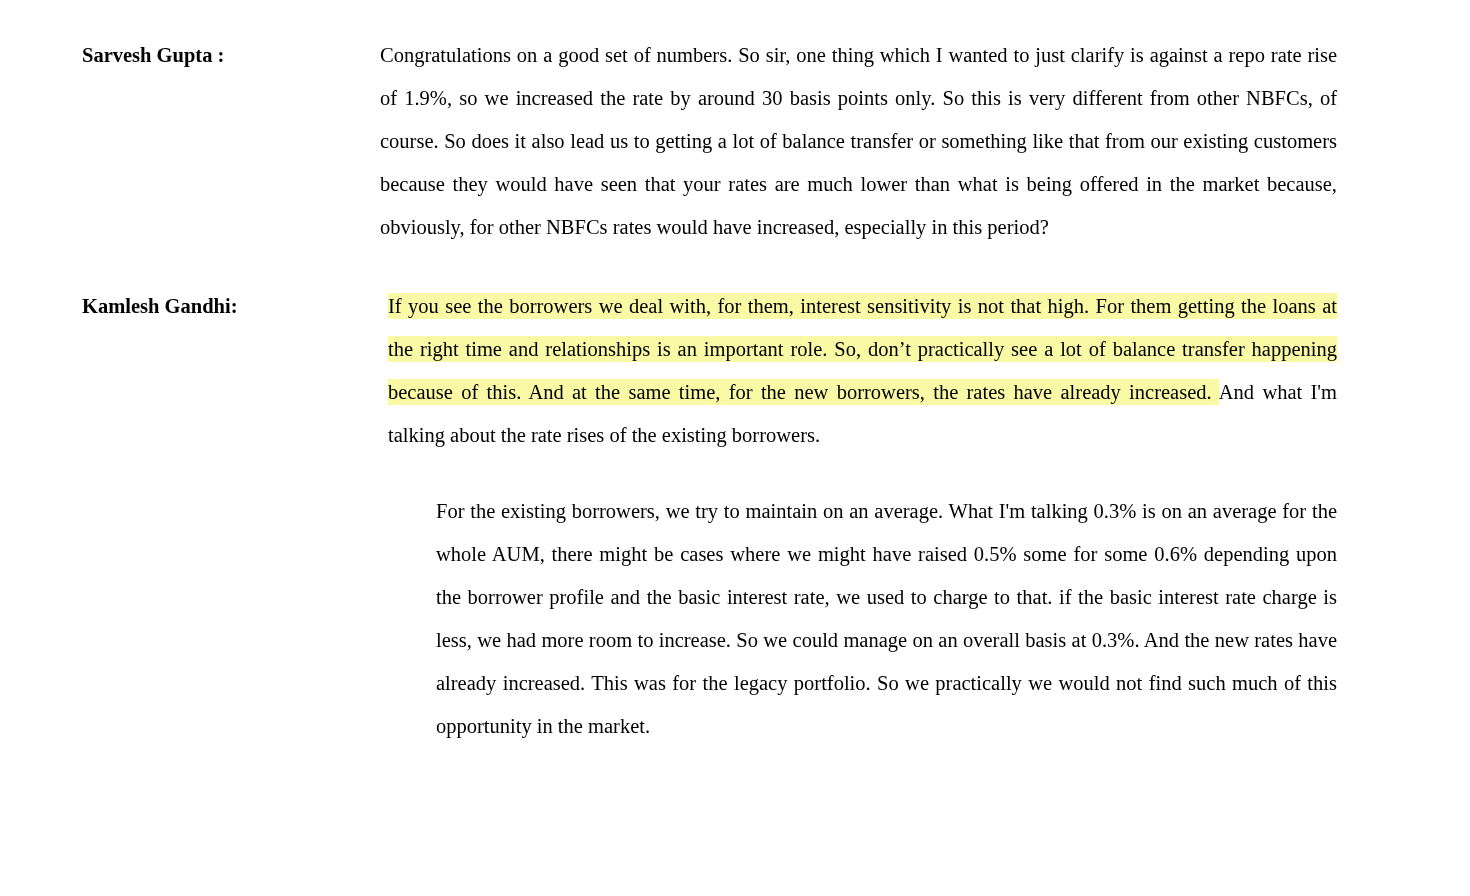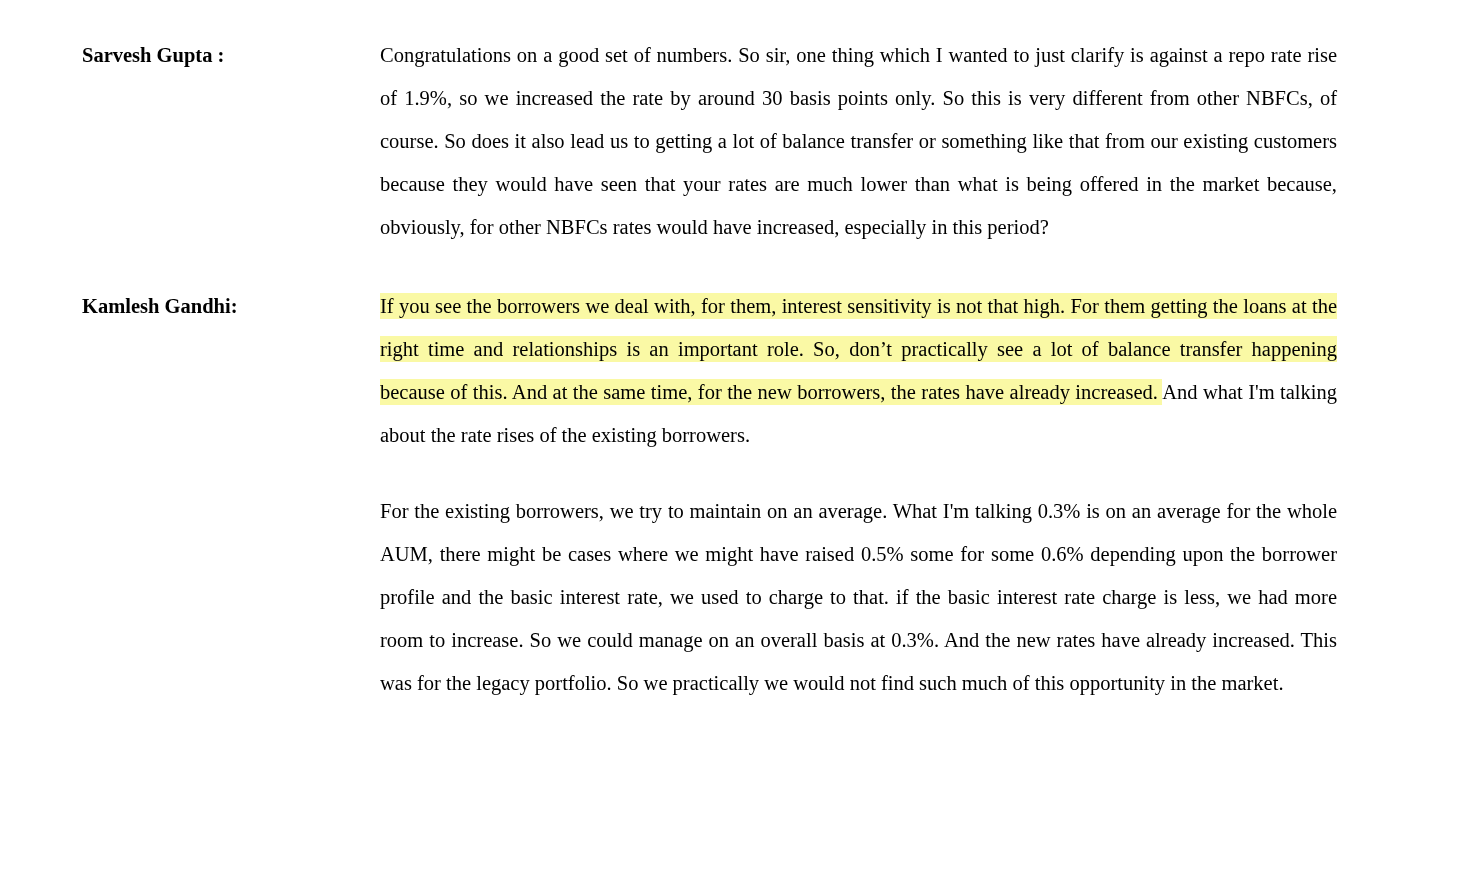--- a/index.html
+++ b/index.html
@@ -19,37 +19,39 @@
     font-size: 20.5px;
     line-height: 43px;
     overflow: hidden;
   }
   .entry {
     display: flex;
     align-items: flex-start;
   }
   .entry + .entry {
     margin-top: 36px;
+    gap: 8px;
   }
   .speaker {
     flex: 0 0 298px;
     font-weight: 700;
     white-space: nowrap;
   }
   .content {
     flex: 1 1 auto;
     max-width: 957px;
   }
   .para {
     margin: 0;
     text-align: justify;
     font-family: Liberation Serif, serif;
   }
   .para + .para {
     margin-top: 33px;
+    margin-left: 48px;
   }
   mark.hl {
     background: var(--highlight-color, #faf9a5);
     color: inherit;
     padding: 2px 0;
   }
 </style>
 </head>
 <body>
 

